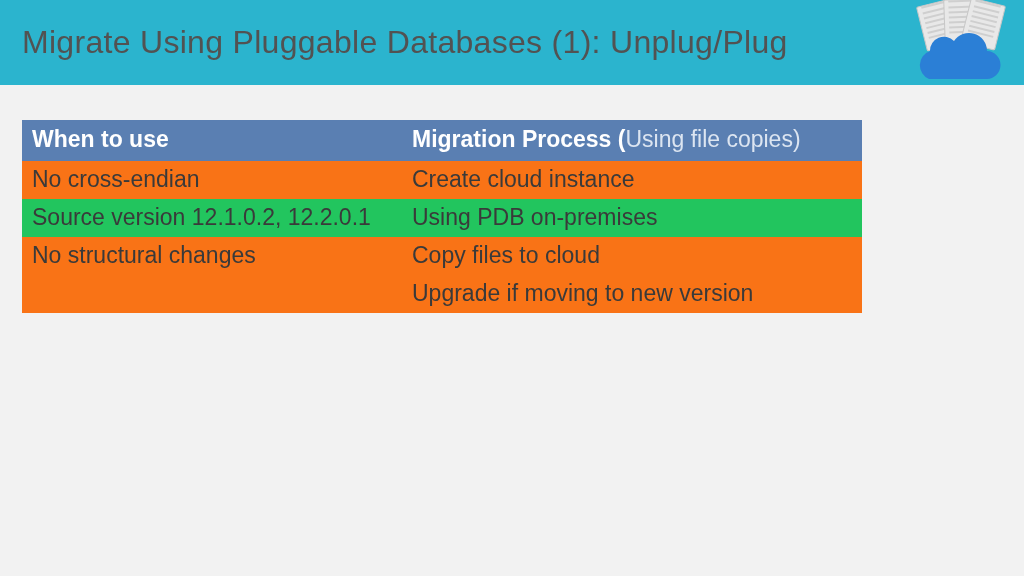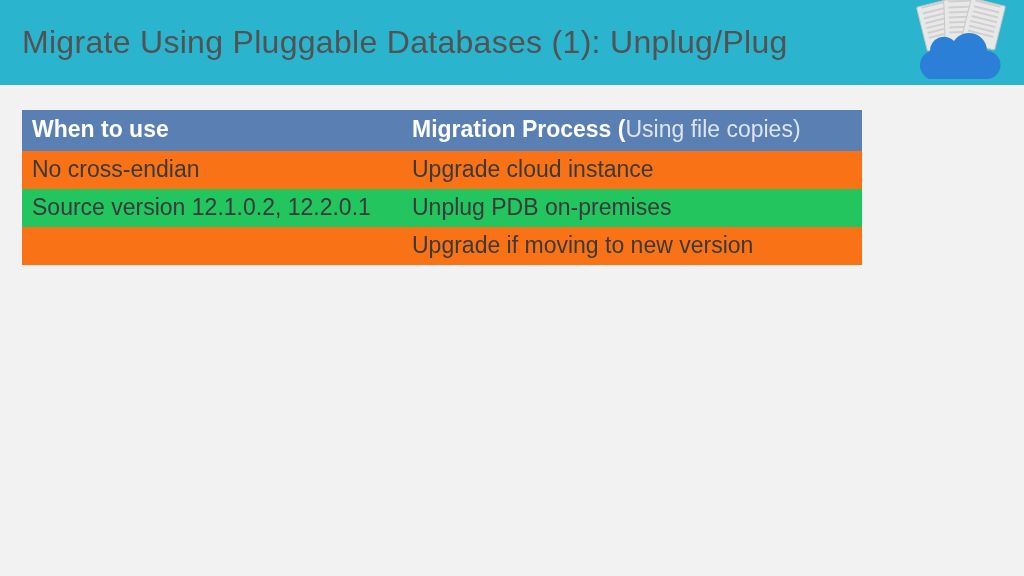--- a/index.html
+++ b/index.html
@@ -24,21 +24,21 @@
       font-size: 32px;
       font-weight: 300;
       letter-spacing: 0.3px;
     }
     .cloud-icon-wrap {
       position: relative;
       width: 95px;
       height: 72px;
     }
     .content {
-      padding: 25px 22px;
+      padding: 35px 22px;
     }
     table {
       border-collapse: collapse;
       width: 840px;
       font-size: 22px;
     }
     th {
       background: #5a7fb2;
       color: #ffffff;
       text-align: left;
@@ -113,25 +113,29 @@
       <tr>
         <th class="col-left">When to use</th>
         <th class="col-right">
           <span>Migration Process (</span><span class="subtext">Using file copies)</span>
         </th>
       </tr>
     </thead>
     <tbody>
       <tr class="odd">
           <td>No cross-endian</td>
-          <td>Upgrade cloud instance</td>
+          <td>Create cloud instance</td>
         </tr>
       <tr class="even">
           <td>Source version 12.1.0.2, 12.2.0.1</td>
-          <td>Unplug PDB on-premises</td>
+          <td>Using PDB on-premises</td>
+        </tr>
+      <tr class="odd">
+          <td>No structural changes</td>
+          <td>Copy files to cloud</td>
         </tr>
       <tr class="odd">
           <td></td>
           <td>Upgrade if moving to new version</td>
         </tr>
     </tbody>
   </table>
 </div>
 
 </body></html>

